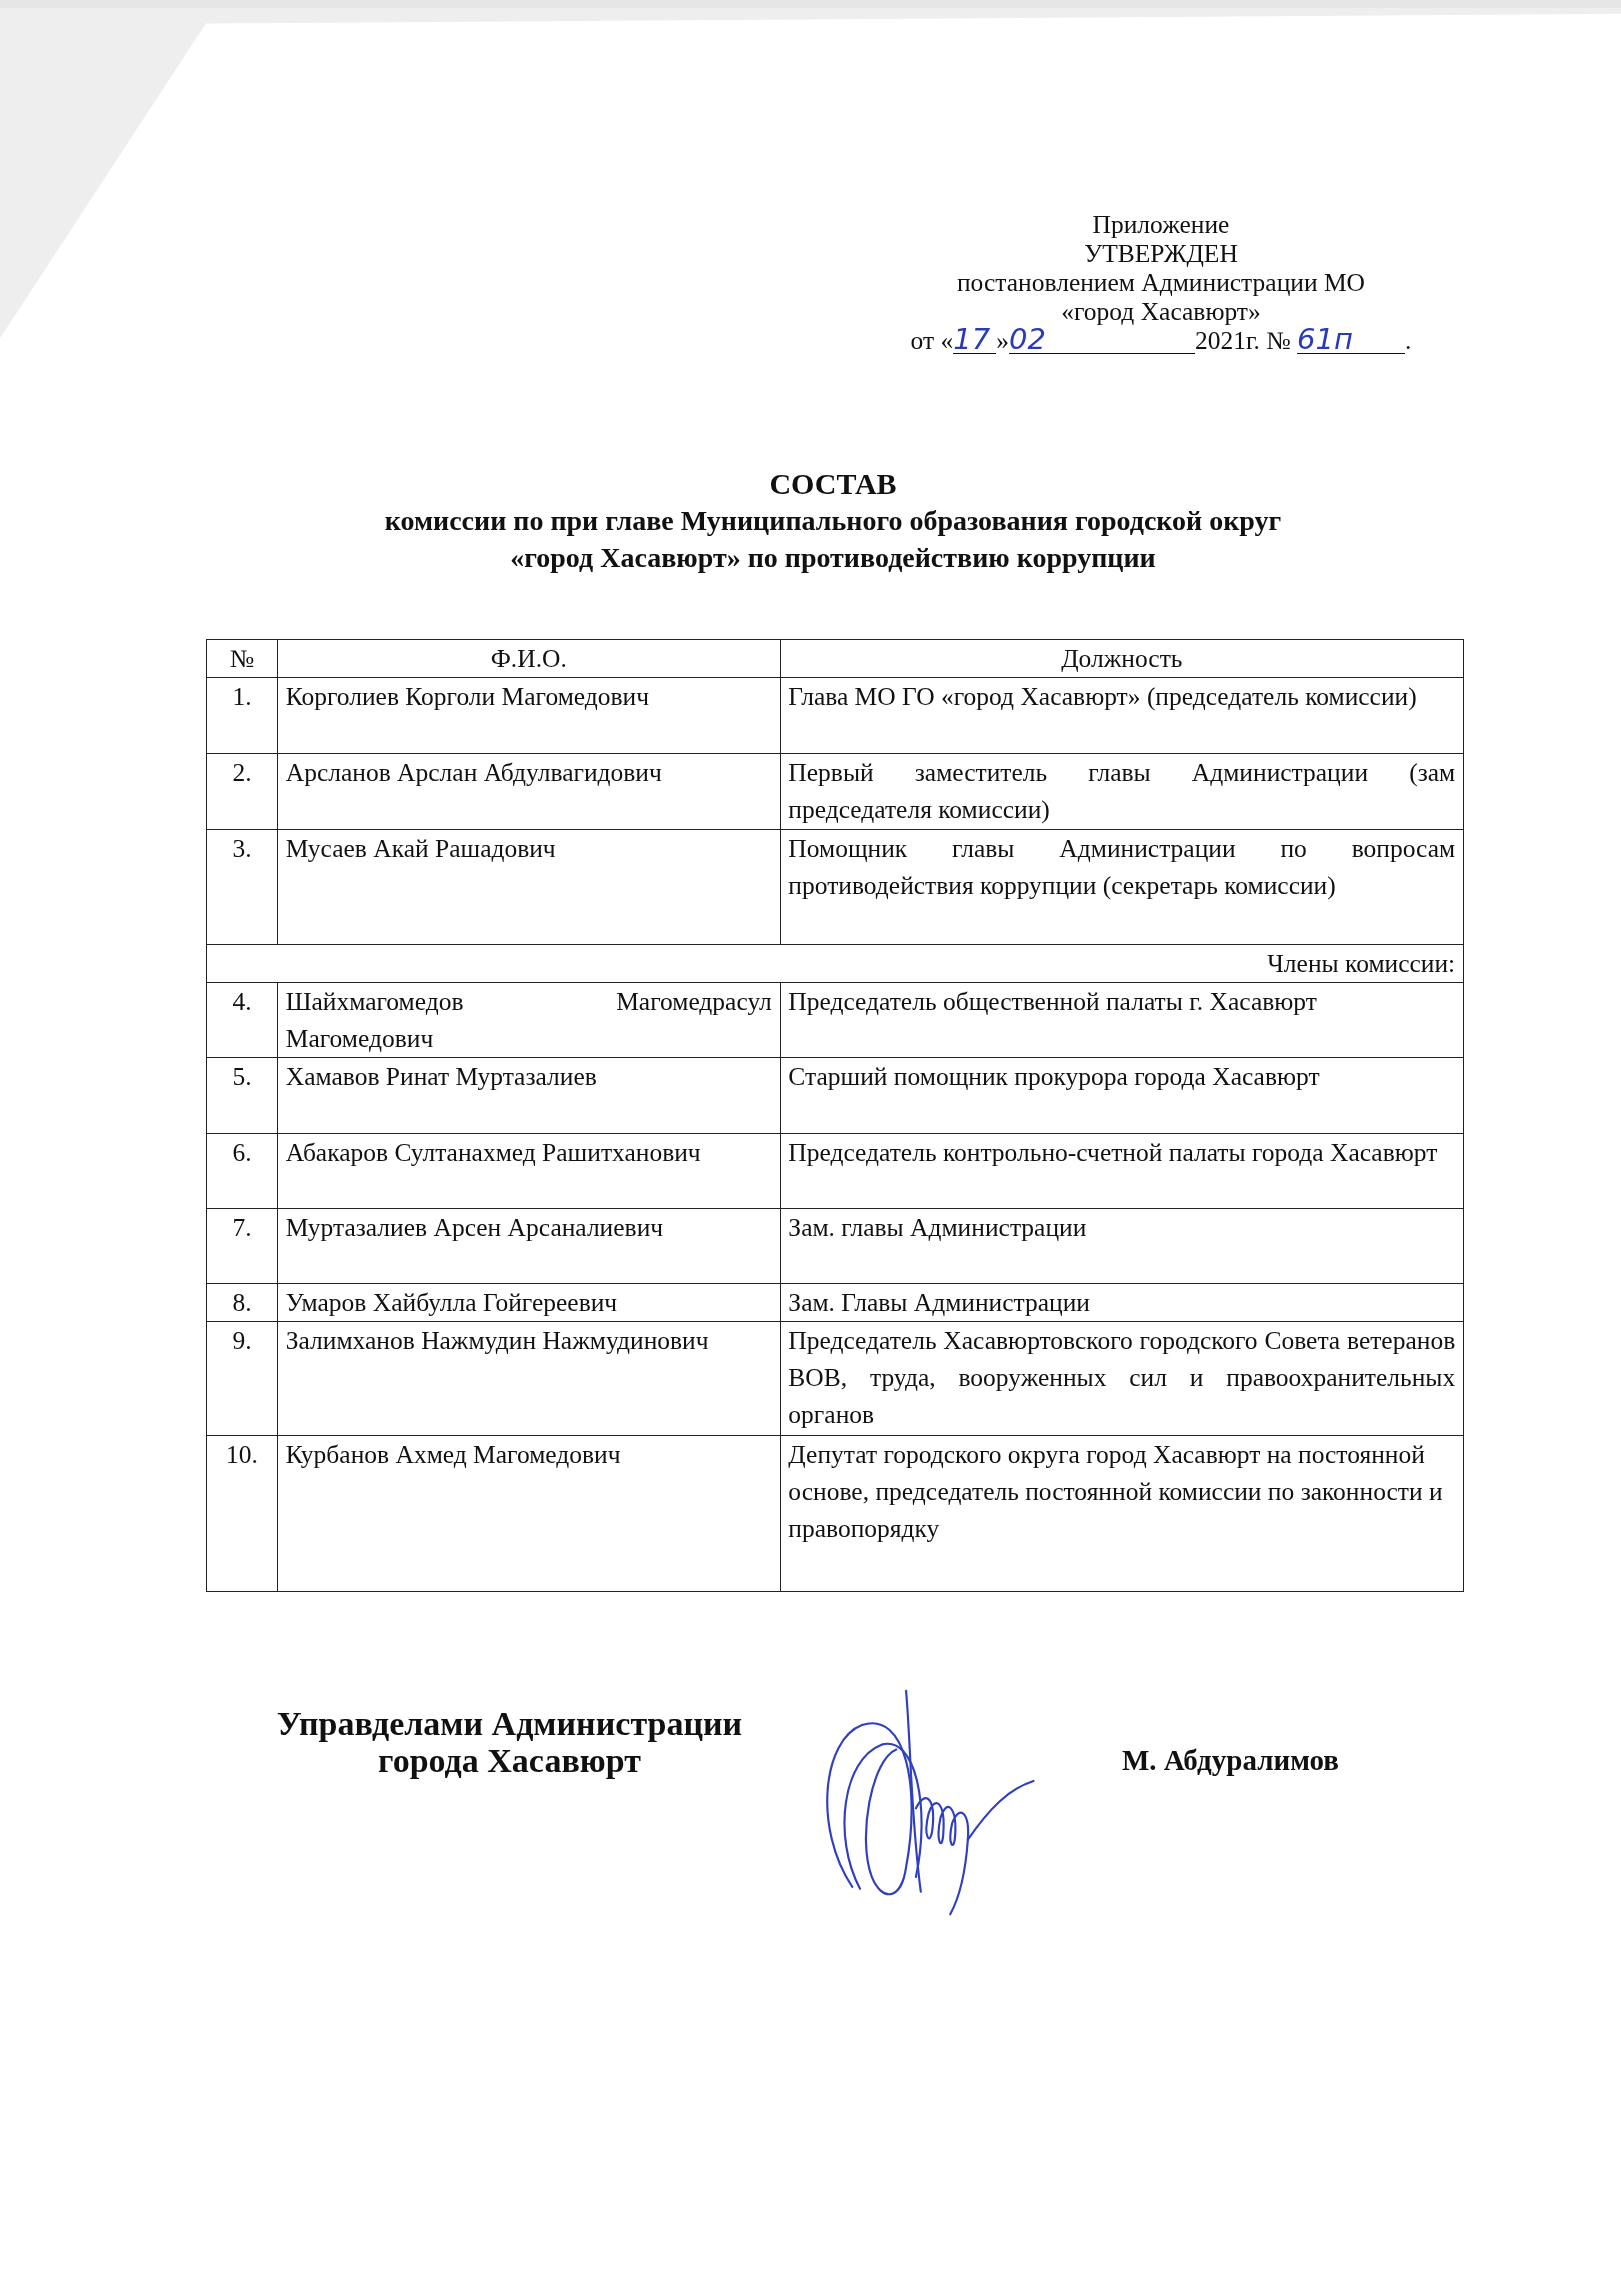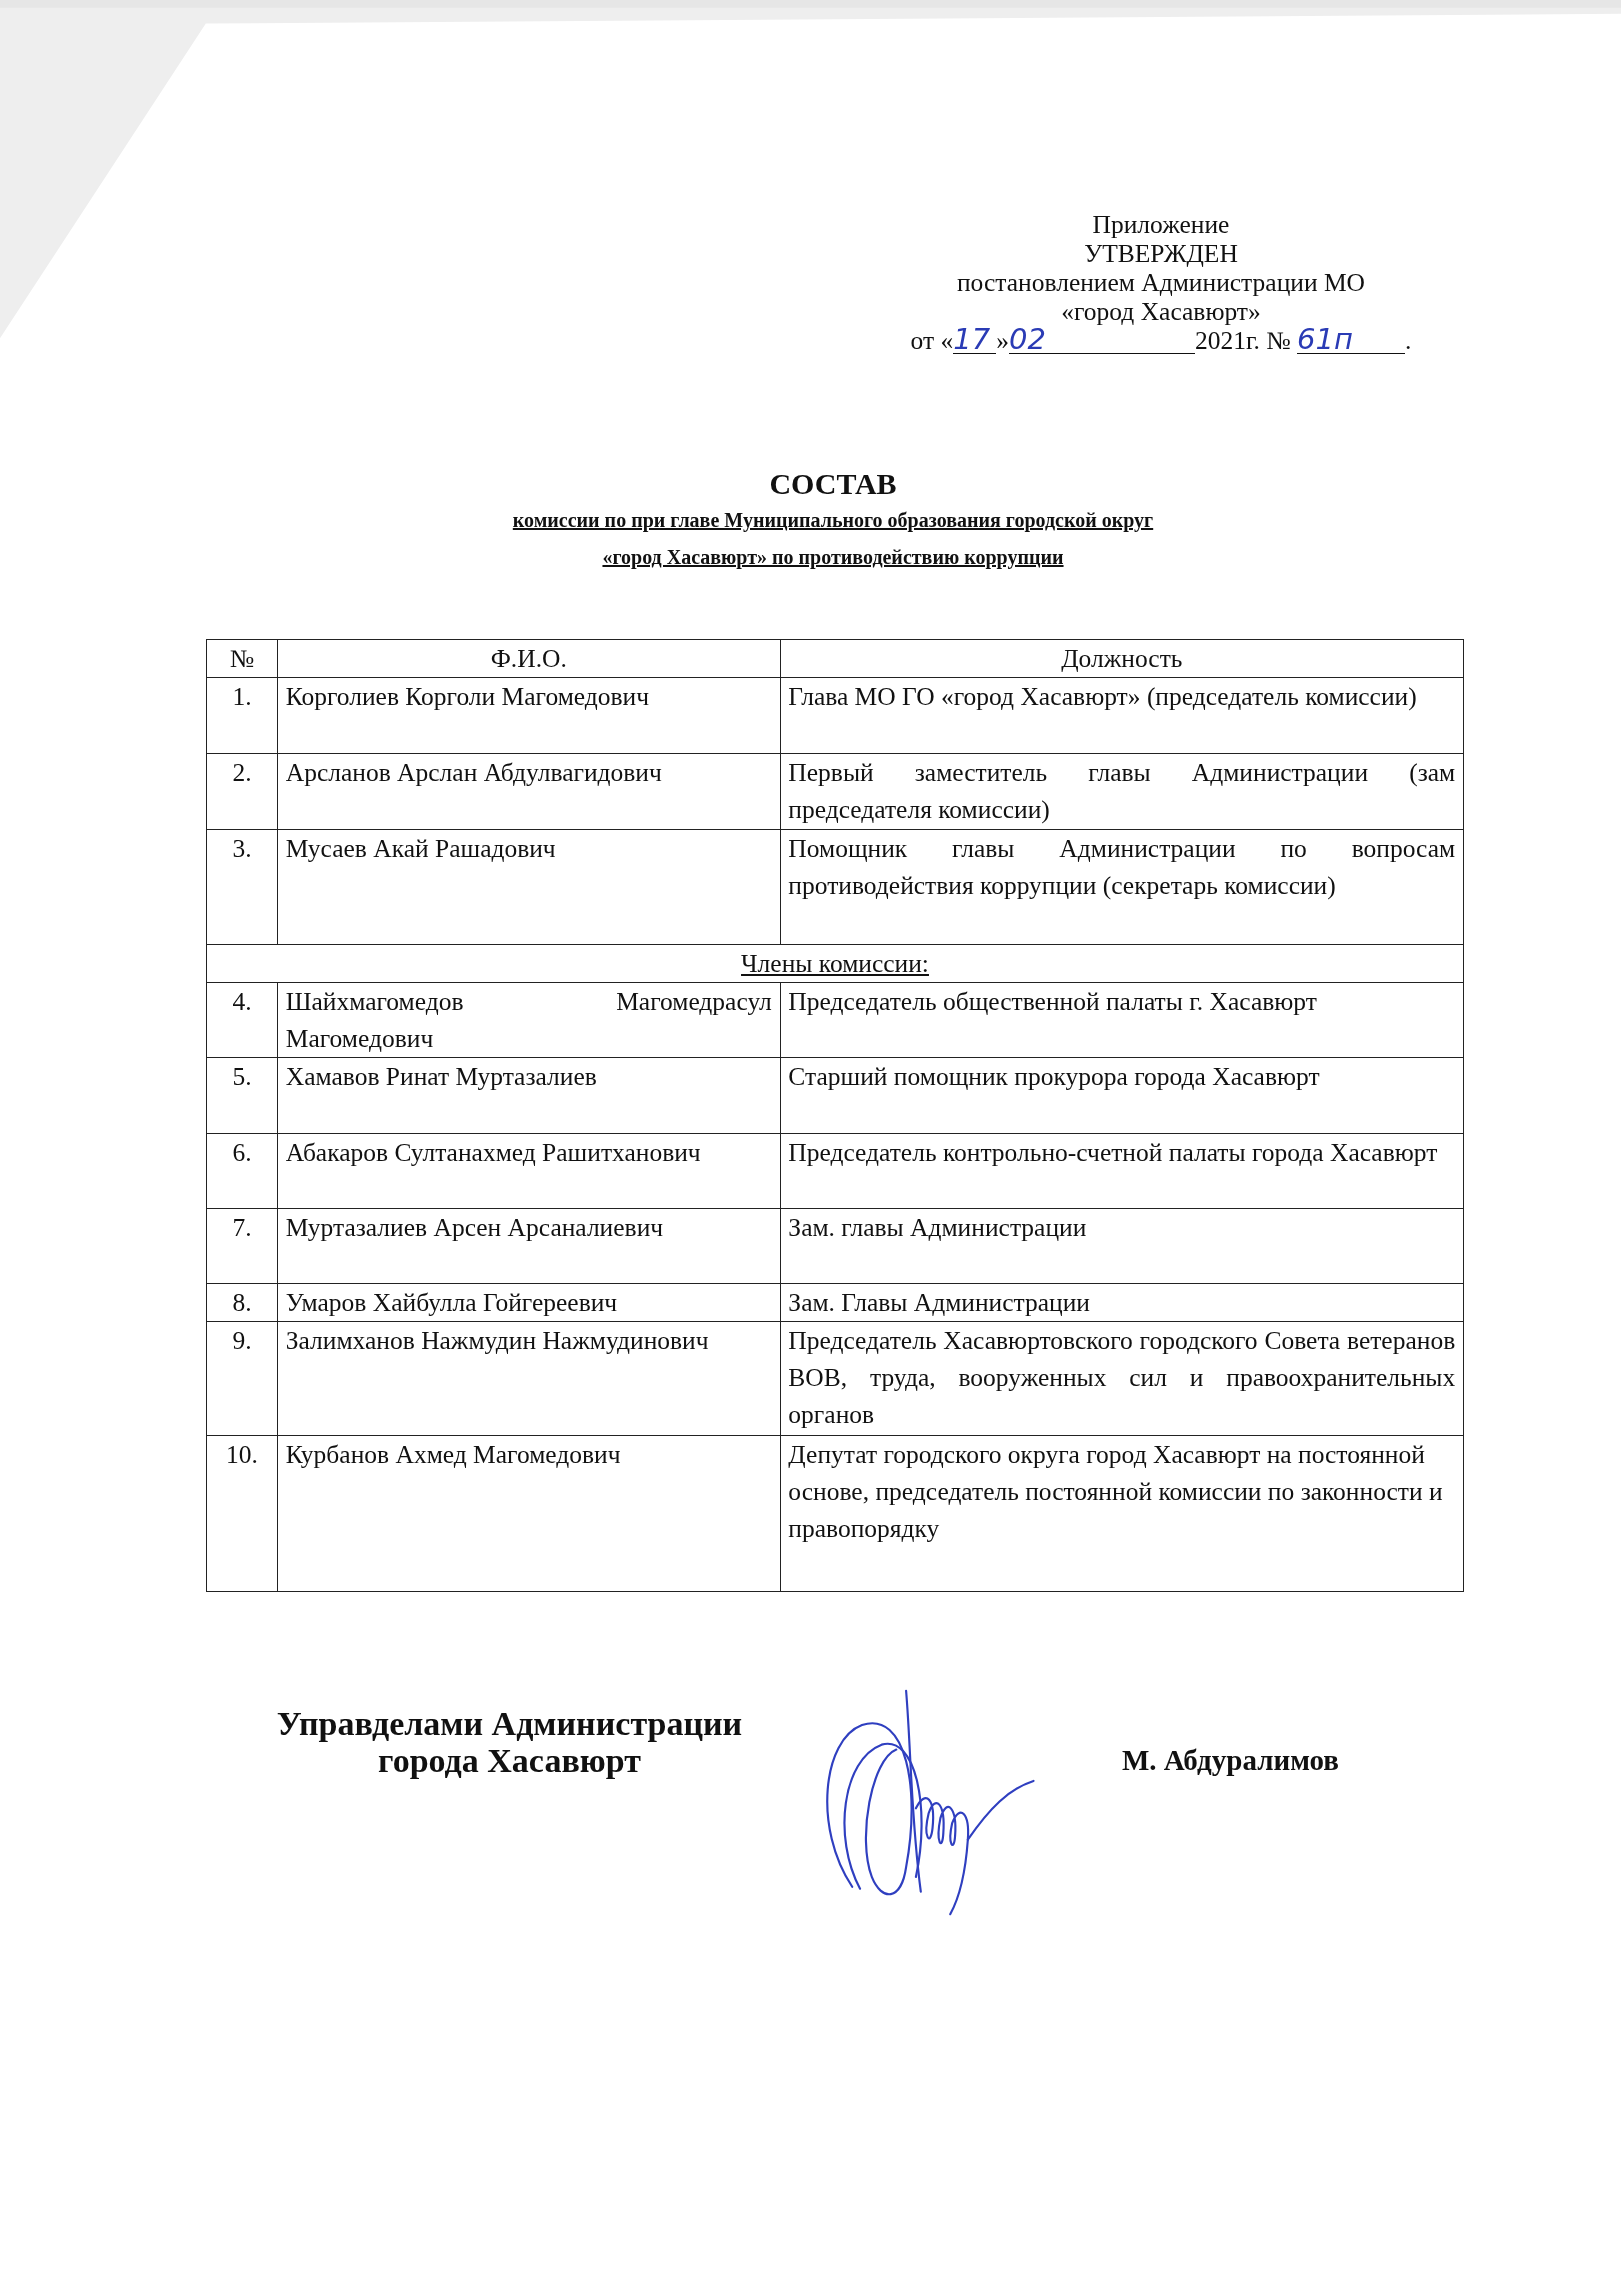--- a/index.html
+++ b/index.html
@@ -23,35 +23,35 @@
       color: #2a3bb5; font-size: 29px; line-height: 27.4px; vertical-align: baseline;
     }
     .b-day { width: 43px; }
     .b-month { width: 186px; }
     .b-num { width: 108px; }
     .title-block {
       position: absolute; left: 196px; width: 1274px; top: 465px;
       text-align: center; font-weight: bold;
     }
     .title-main { font-size: 30px; line-height: 37px; }
-    .title-sub { font-size: 20px; line-height: 37px; text-decoration: underline; }
+    .title-sub { font-size: 28px; line-height: 37px; }
     table.members {
       position: absolute; left: 206px; top: 639px; width: 1258px;
       border-collapse: collapse; font-size: 25.5px; line-height: 37px;
     }
     table.members td, table.members th {
       border: 1.5px solid #222; padding: 0 7.8px; vertical-align: top; font-weight: normal;
     }
     col.c-no { width: 71px; }
     col.c-name { width: 503px; }
     col.c-pos { width: 684px; }
     td.no { text-align: center; padding: 0 3.9px; }
     td.just { text-align: justify; text-align-last: left; }
     th { text-align: center; }
-    .section-row td { text-align: center; font-weight: bold; text-decoration: underline; }
+    .section-row td { text-align: right; font-weight: bold; }
     .signature-block { position: absolute; left: 245px; top: 1705px; width: 1225px; height: 255px; }
     .sig-title {
       position: absolute; left: 0; top: 0; width: 529px; text-align: center;
       font-weight: bold; font-size: 34px; line-height: 37px;
     }
     .sig-name {
       position: absolute; left: 877px; top: 37px; font-weight: bold; font-size: 29px; line-height: 37px;
     }
     .sig-svg { position: absolute; left: 568px; top: -34px; width: 294px; height: 260px; }
   </style>

